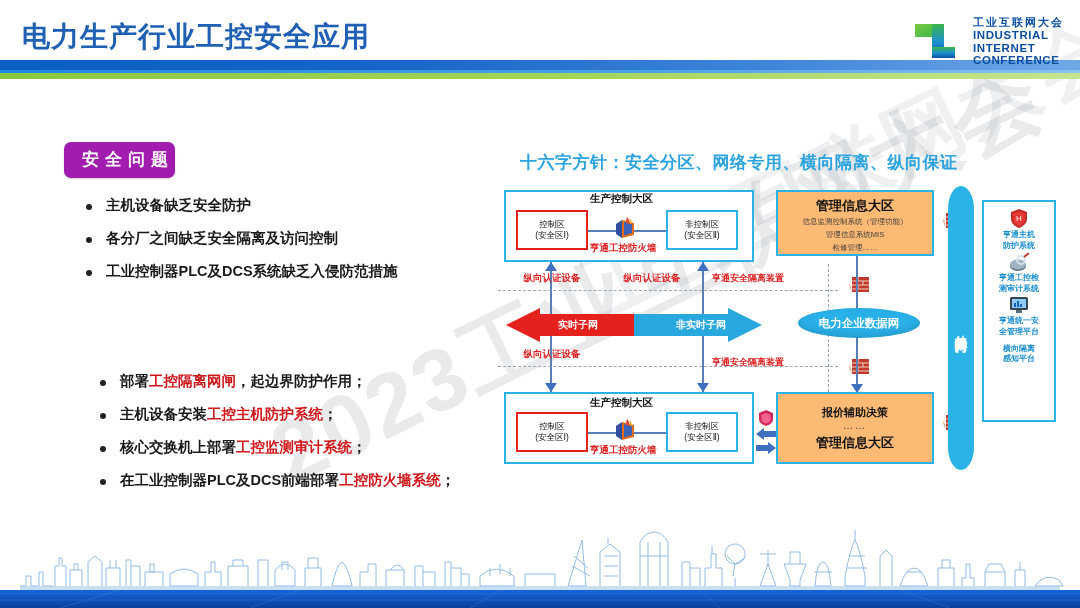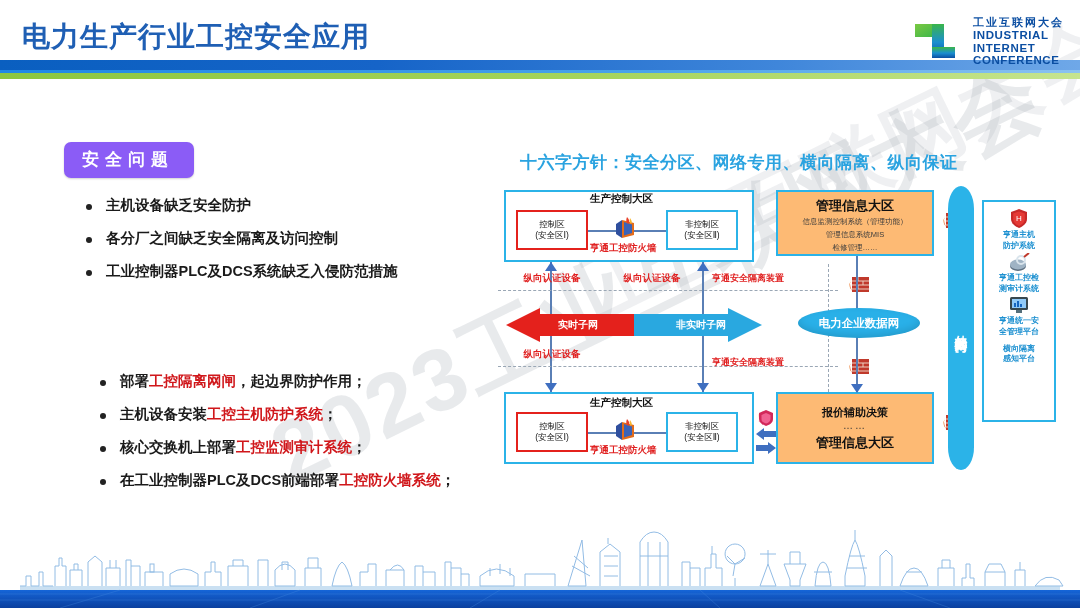--- a/index.html
+++ b/index.html
@@ -32,23 +32,23 @@
   
   .logo{position:absolute;right:16px;top:16px;display:flex;align-items:center;gap:9px;}
   .logo-mark{width:52px;height:52px;position:relative;}
   .logo-txt{line-height:1.08;}
   .logo-cn{font-size:11px;font-weight:700;color:#0b4ea2;letter-spacing:2px;}
   .logo-en{font-size:11.5px;font-weight:700;color:#0b4ea2;letter-spacing:.6px;}
 
   
   .pill{
     position:absolute;
-    background:#8b5cf6;color:#fff;border-radius:7px;
+    background:#a21caf;color:#fff;border-radius:7px;
     font-size:17px;font-weight:700;letter-spacing:6px;
-    padding:6px 20px 7px 18px;
+    padding:6px 1px 7px 18px;
     box-shadow:0 1px 2px rgba(0,0,0,.18);
     white-space:nowrap;
     text-align:right;
   }
   #pill-problem{left:64px;top:142px;}
   #pill-solution{left:64px;top:317px;}
 
   .bullets{position:absolute;}
   #bl-problem{left:86px;top:196px;}
   #bl-solution{left:100px;top:372px;}

